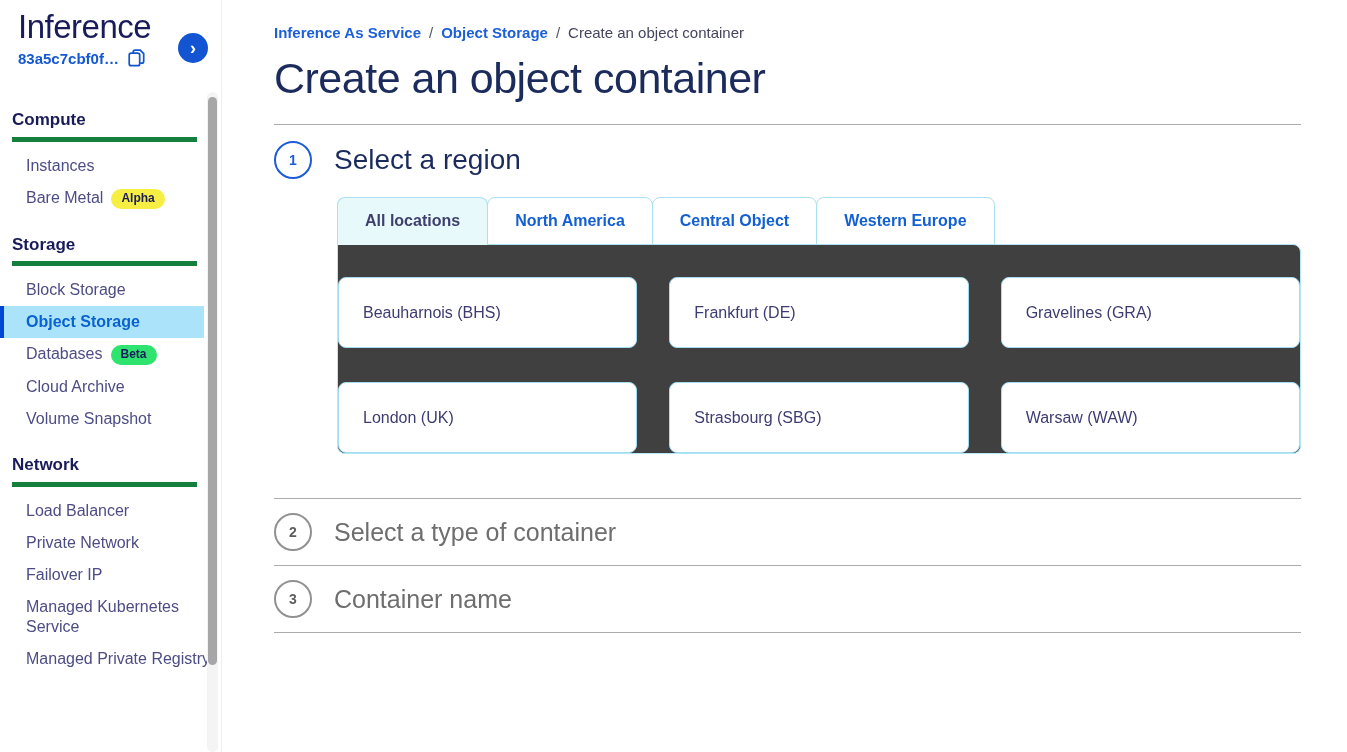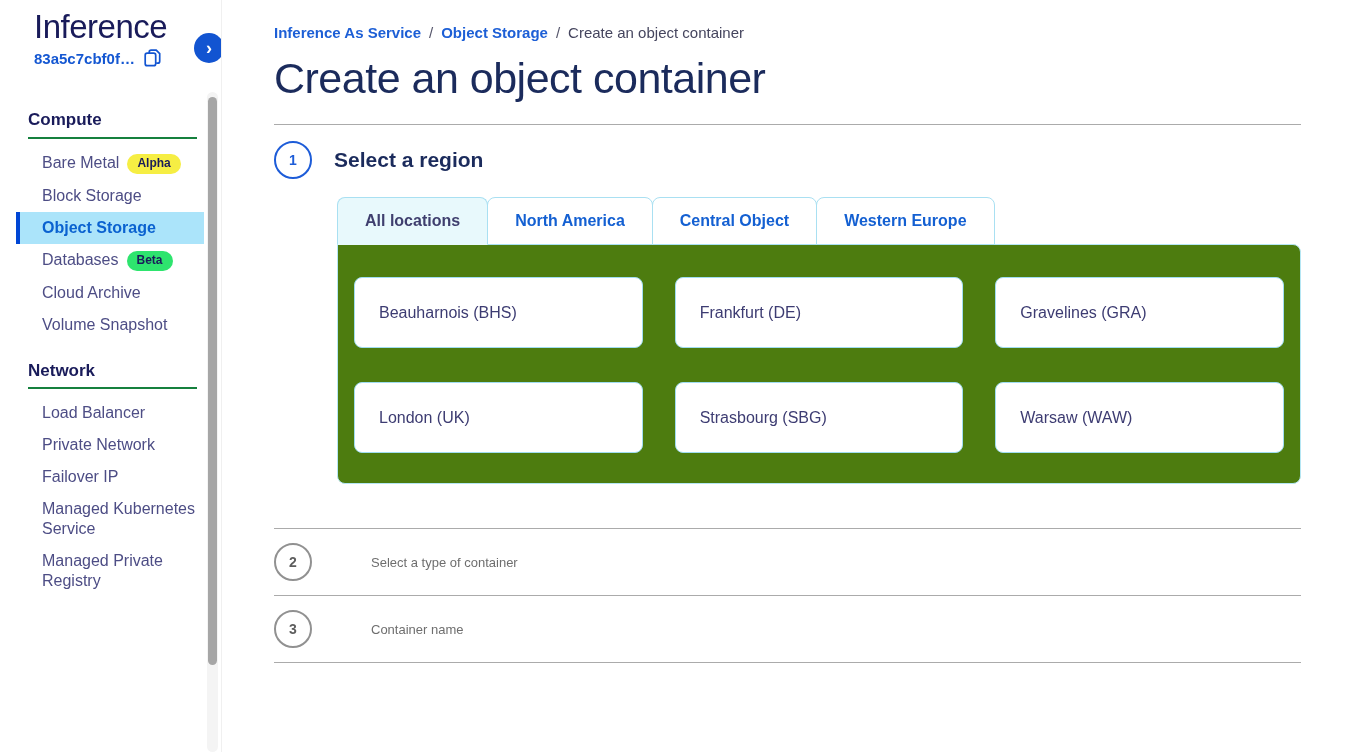--- a/index.html
+++ b/index.html
@@ -13,39 +13,38 @@
 
   
   .sidebar {
     position: relative;
     flex: 0 0 222px;
     width: 222px;
     height: 752px;
     background: #ffffff;
     overflow: hidden;
     border-right: 1px solid #f0f0f0;
-    padding-left: 16px;
   }
   .sidebar-header { position: relative; padding: 8px 0 0 18px; height: 90px; }
   .logo { font-size: 33px; font-weight: 400; color: #191b5a; letter-spacing: -0.5px; }
   .service-id-row { display: flex; align-items: center; gap: 9px; margin-top: 3px; }
   .service-id { font-size: 15px; font-weight: bold; color: #1457d2; cursor: pointer; }
   .copy-btn { background: none; border: none; cursor: pointer; display: flex; align-items: center; padding: 0; }
   .collapse-btn {
     position: absolute; top: 33px; left: 178px;
     width: 30px; height: 30px; border-radius: 50%;
     background: #1254d1; color: #ffffff; border: none; cursor: pointer;
     font-size: 18px; font-weight: bold; line-height: 28px; text-align: center;
     padding: 0;
   }
   .nav { margin-top: 8px; }
   .section-title {
     font-size: 17px; font-weight: bold; color: #191b5a;
     margin: 20px 24px 8px 12px; padding-bottom: 6px;
-    border-bottom: 2px solid #15803d;
+    border-bottom: 5px solid #15803d;
     line-height: 1.22;
   }
   .nav-item {
     font-size: 16px; color: #4d4d85;
     padding: 6px 8px 6px 26px; line-height: 1.25;
     cursor: pointer;
   }
   .nav-item.active {
     background: #abe4fa; border-left: 4px solid #0046d5;
     padding-left: 22px; margin-right: 17px;
@@ -81,53 +80,53 @@
   .divider-title { margin-top: 21px; }
 
   .step-head { display: flex; align-items: center; gap: 22px; margin-top: 16px; }
   .step-circle {
     flex: 0 0 38px; width: 38px; height: 38px; border-radius: 50%;
     border: 2px solid #1d5cd8; color: #1d5cd8;
     font-size: 14px; font-weight: bold;
     display: flex; align-items: center; justify-content: center;
     background: #ffffff;
   }
-  .step-title { font-size: 21px; font-weight: bold; color: #1b2b5c; }
+  .step-title { font-size: 28px; font-weight: normal; color: #1b2b5c; }
 
   .tabs { display: flex; margin: 18px 0 0 63px; position: relative; z-index: 2; }
   .tab {
     height: 48px; padding: 0 27px;
     display: flex; align-items: center;
     font-size: 16px; font-weight: bold; color: #1460d2;
     background: #ffffff; border: 1px solid #a9e0f2;
     border-radius: 8px 8px 0 0; margin-right: -1px;
     cursor: pointer;
   }
   .tab.active {
     background: #e8f9fc; color: #3f3f6e;
     border-bottom-color: #e8f9fc; position: relative; z-index: 3;
   }
   .panel {
-    margin-left: 63px; width: 964px; height: 240px;
-    background: #4d7c0f; border: 1px solid #b5e6f4;
+    margin-left: 63px; width: 964px; height: 210px;
+    background: #404040; border: 1px solid #b5e6f4;
     border-radius: 0 8px 8px 8px; margin-top: -1px;
-    padding: 32px 16px; position: relative; z-index: 1;
+    padding: 32px 0; position: relative; z-index: 1;
   }
   .cards { display: grid; grid-template-columns: repeat(3, 1fr); gap: 34px 32px; }
   .region-card {
     height: 71px; background: #ffffff;
     border: 1.5px solid #a0ddf1; border-radius: 8px;
     display: flex; align-items: center; padding-left: 24px;
     font-size: 16px; color: #3d3c72; cursor: pointer;
   }
   .divider-after-panel { margin-top: 44px; }
 
   .step-row { display: flex; align-items: center; gap: 22px; height: 66px; cursor: pointer; }
   .step-circle.inactive { border-color: #919191; color: #5d5d5d; }
-  .step-title.inactive { color: #6e6e6e; font-weight: 400; font-size: 13px; margin-left: 37px; }
+  .step-title.inactive { color: #6e6e6e; font-weight: 400; font-size: 25px; }
 </style>
 </head>
 <body>
 
 <div class="app">
 
   <aside class="sidebar">
     <div class="sidebar-header">
       <div class="logo">Inference</div>
       <div class="service-id-row">
@@ -143,24 +142,26 @@
       </div>
       <button class="collapse-btn">
         <span>›</span>
       </button>
     </div>
 
     <nav class="nav">
 
       <div class="section">
         <div class="section-title">Compute</div>
+        <div class="nav-item"><span>Instances</span></div>
         <div class="nav-item"><span>Bare Metal</span><span class="badge badge-alpha">Alpha</span></div>
       </div>
 
       <div class="section">
+        <div class="section-title">Storage</div>
         <div class="nav-item"><span>Block Storage</span></div>
         <div class="nav-item active"><span>Object Storage</span></div>
         <div class="nav-item"><span>Databases</span><span class="badge badge-beta">Beta</span></div>
         <div class="nav-item"><span>Cloud Archive</span></div>
         <div class="nav-item"><span>Volume Snapshot</span></div>
       </div>
 
       <div class="section">
         <div class="section-title">Network</div>
         <div class="nav-item"><span>Load Balancer</span></div>

